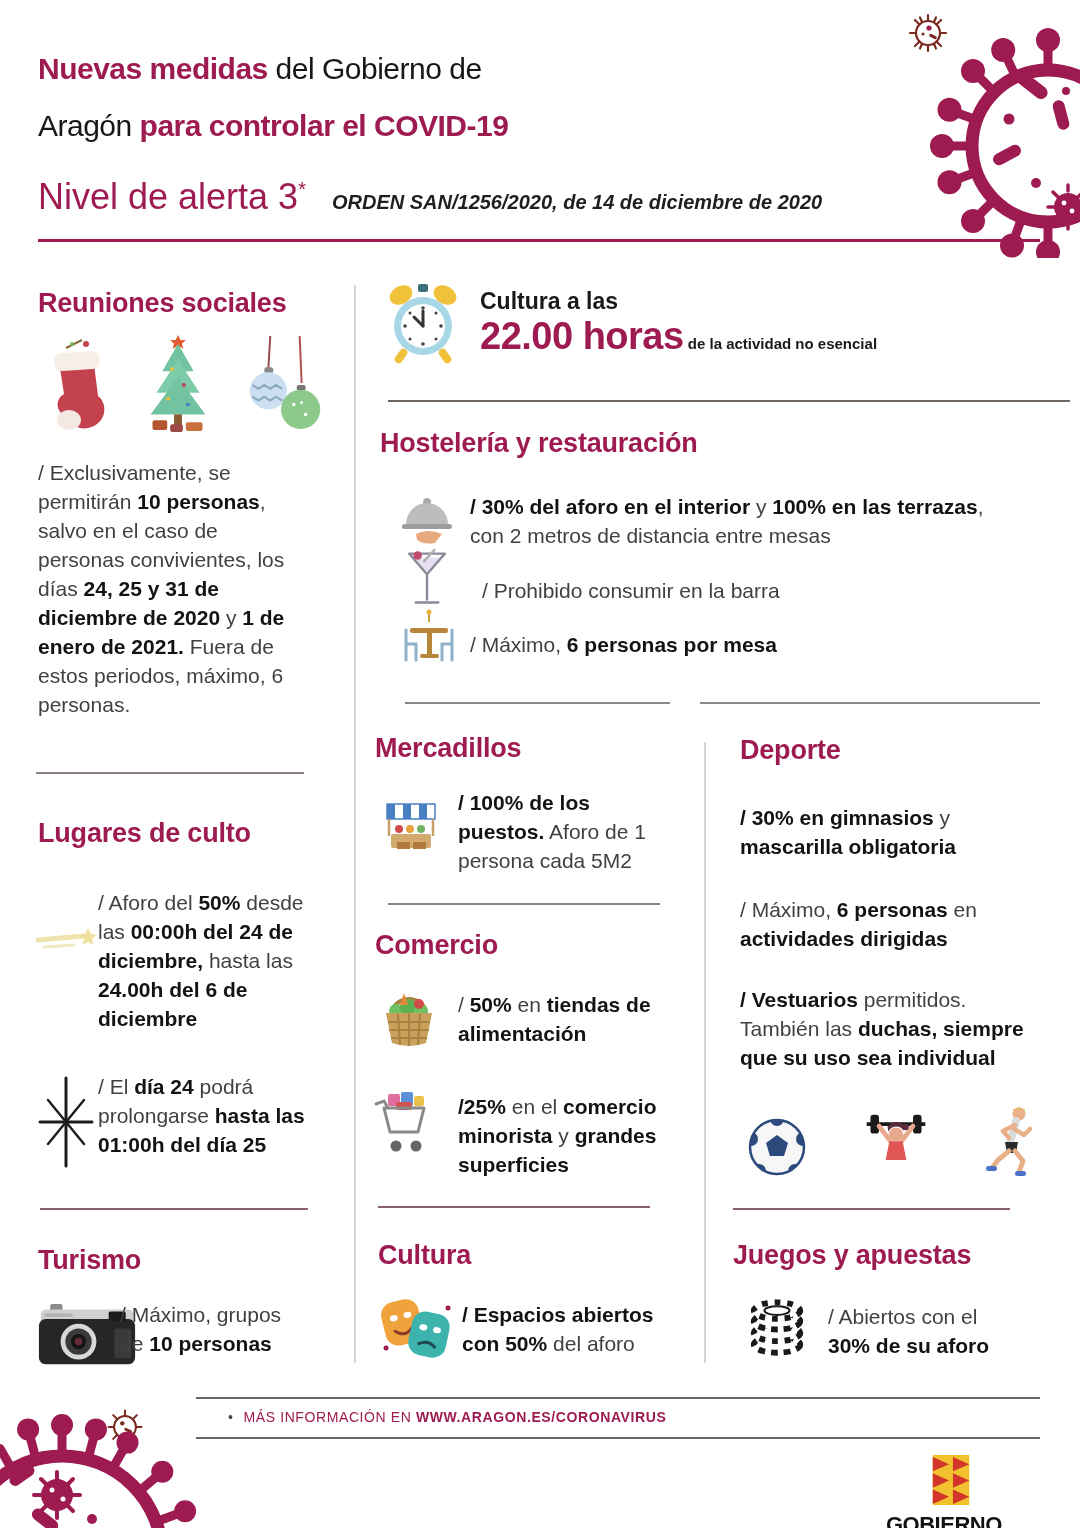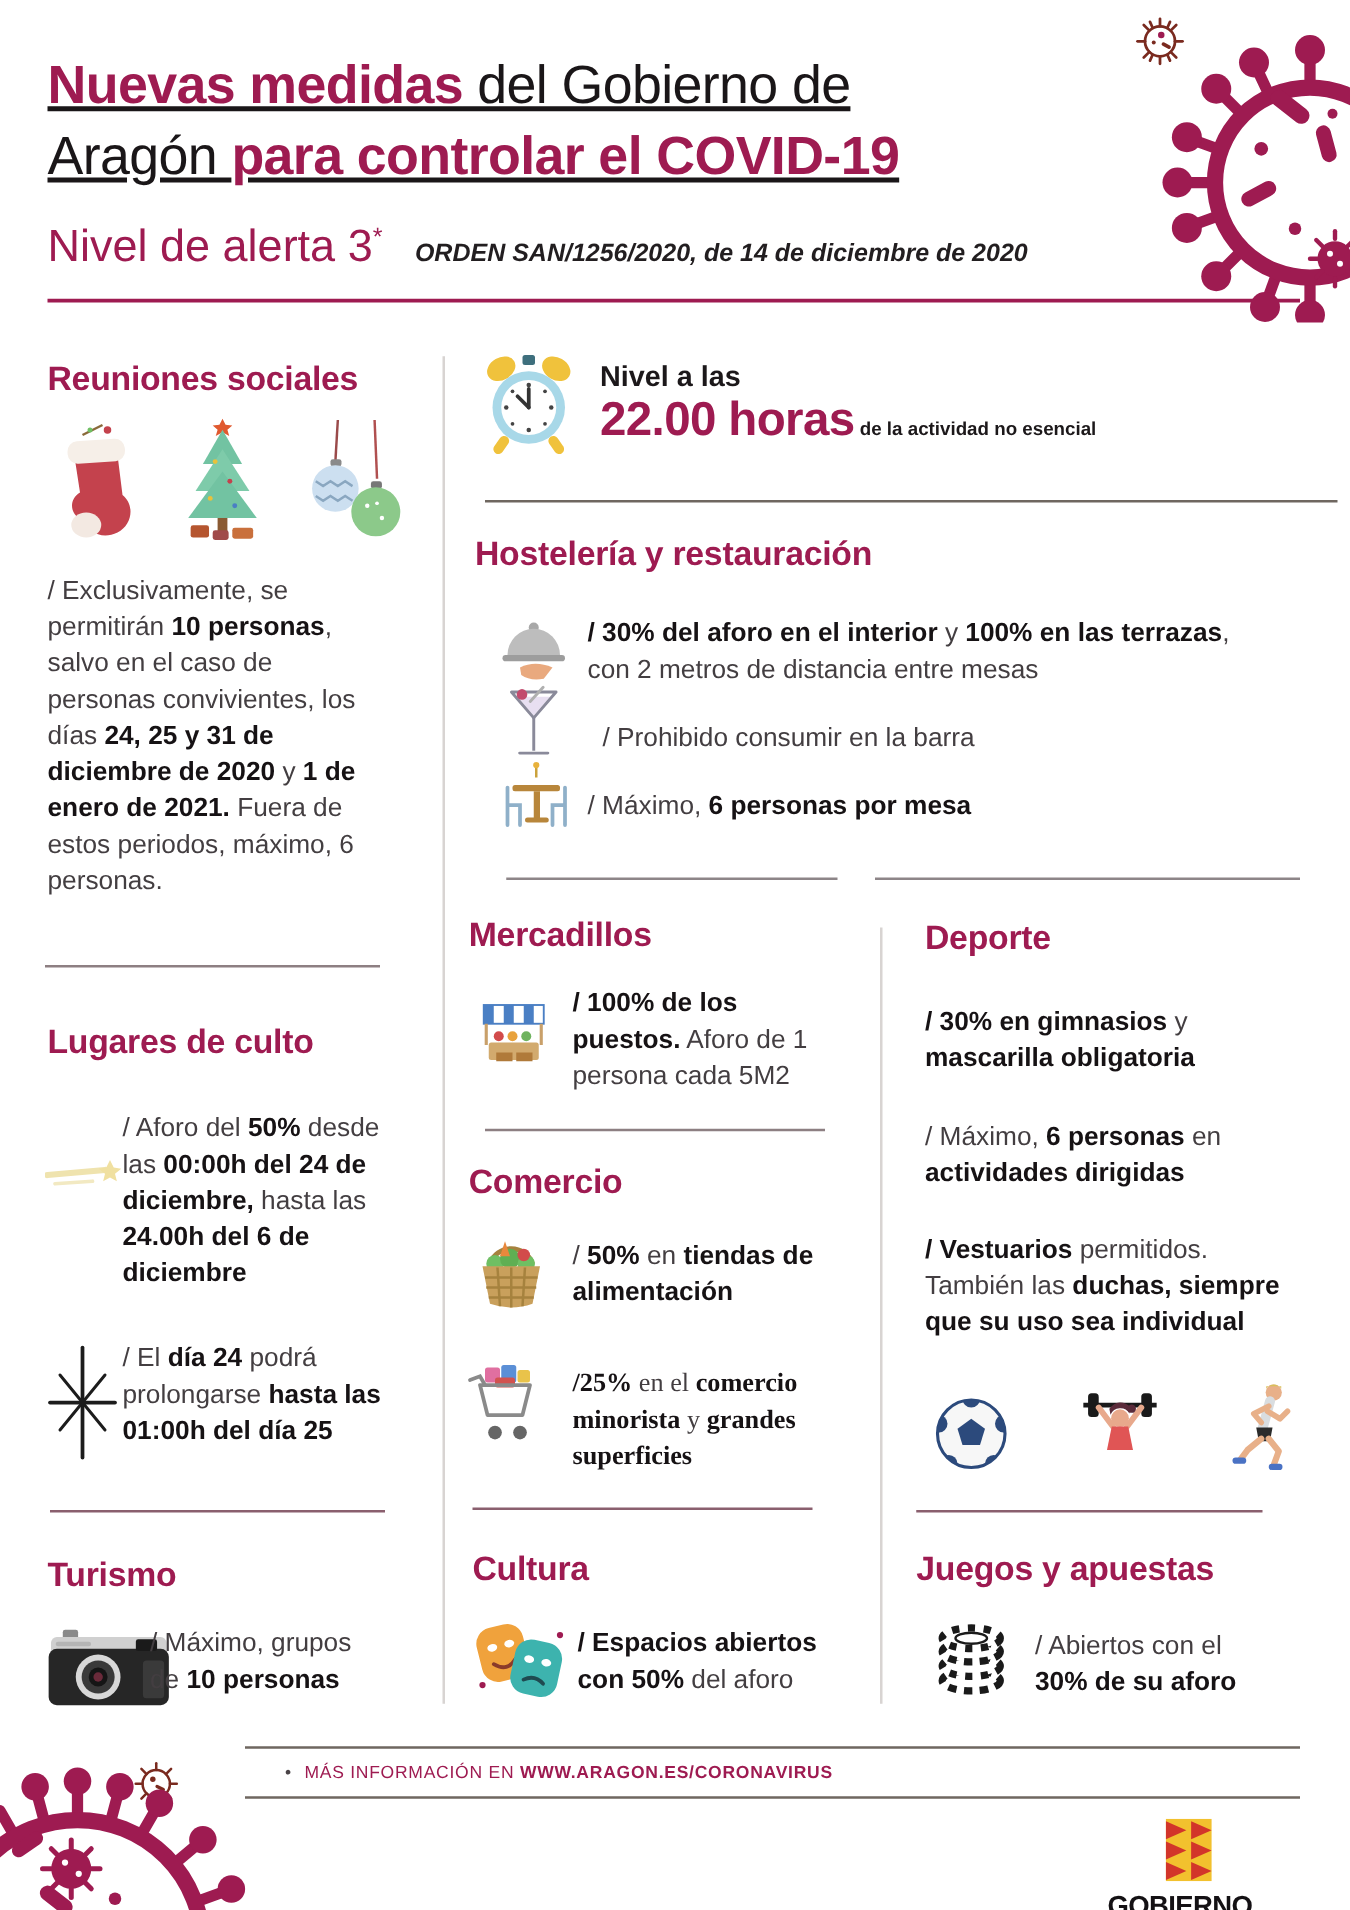--- a/index.html
+++ b/index.html
@@ -1,19 +1,19 @@
 <!DOCTYPE html>
 <html><head>
 <meta charset="utf-8">
 <style>
   html,body{margin:0;padding:0;background:#ffffff;}
   .page{position:relative;width:1080px;height:1528px;background:#fff;overflow:hidden;
         font-family:"Liberation Sans","DejaVu Sans",sans-serif;color:#1d191b;}
   .abs{position:absolute;}
-  .title{font-size:43px;line-height:57px;font-weight:400;color:#1a1618;letter-spacing:-0.5px;text-decoration:underline;}
+  .title{font-size:30px;line-height:57px;font-weight:400;color:#1a1618;letter-spacing:-0.5px;}
   .title .acc{color:#9e1b51;font-weight:700;}
   .alert-row{display:flex;align-items:baseline;gap:26px;}
   .alert{font-size:36px;font-weight:400;color:#9e1b51;}
   .alert sup{font-size:20px;}
   .order{font-size:20px;font-style:italic;font-weight:700;color:#221e20;}
   .hline{position:absolute;height:3px;background:#9e1b51;}
   .gline{position:absolute;height:2px;background:#6f6760;}
   .sline{position:absolute;height:2px;background:#8d7f82;}
   .vline{position:absolute;width:2px;background:#d8d4d2;}
   .h2{font-size:27px;font-weight:700;color:#9e1b51;letter-spacing:-0.2px;}
@@ -250,21 +250,21 @@
         <circle cx="25" cy="57" r="1.5"></circle>
           <circle cx="51" cy="57" r="1.5"></circle>
       </g>
       <g stroke="#333333" stroke-width="3" stroke-linecap="round">
         <line x1="38" y1="44" x2="38" y2="29"></line>
         <line x1="38" y1="44" x2="29" y2="35"></line>
       </g>
     </svg>
   </span>
   <div class="abs" style="left:480px;top:288px;">
-    <div class="cierre-intro">Nivel a las</div>
+    <div class="cierre-intro">Cultura a las</div>
     <div class="cierre-line2">
       <span class="cierre-time">22.00 horas</span>
       <span class="cierre-scope"> de la actividad no esencial</span>
     </div>
   </div>
 
   <div class="gline" style="left:388px;top:400px;width:682px;"></div>
 
   <div class="abs h2" style="left:380px;top:428px;">Hostelería y restauración</div>
 
@@ -362,21 +362,21 @@
       <rect x="16" y="4" width="12" height="12" rx="2" fill="#e06fa0"></rect>
       <rect x="29" y="2" width="12" height="14" rx="2" fill="#5b8fd6"></rect>
       <rect x="42" y="6" width="10" height="10" rx="2" fill="#e9c34a"></rect>
       <rect x="24" y="12" width="16" height="8" rx="2" fill="#d2524f"></rect>
       <path d="M4 14 L12 11 L16 18" fill="none" stroke="#8a8a8a" stroke-width="3" stroke-linecap="round"></path>
       <path d="M12 18 L52 18 L46 42 L18 42 Z" fill="none" stroke="#8a8a8a" stroke-width="3" stroke-linejoin="round"></path>
       <circle cx="24" cy="56" r="5.5" fill="#666666"></circle>
         <circle cx="44" cy="56" r="5.5" fill="#666666"></circle>
     </svg>
   </span>
-  <div class="abs rich" style="left:458px;top:1092px;width:260px;font-family:Liberation Serif, serif;"><span class="b">/25%</span><span> en el </span><span class="b">comercio
+  <div class="abs rich" style="left:458px;top:1092px;width:260px;"><span class="b">/25%</span><span> en el </span><span class="b">comercio
 minorista</span><span> y </span><span class="b">grandes
 superficies</span></div>
 
   <div class="sline" style="left:378px;top:1206px;width:272px;background:#8a5f6e;"></div>
 
   <div class="abs h2" style="left:378px;top:1240px;">Cultura</div>
 
   <span class="icon abs" style="left:378px;top:1296px;">
     <svg width="76" height="66" viewBox="0 0 76 66">
       <g transform="rotate(-14 26 30)">

